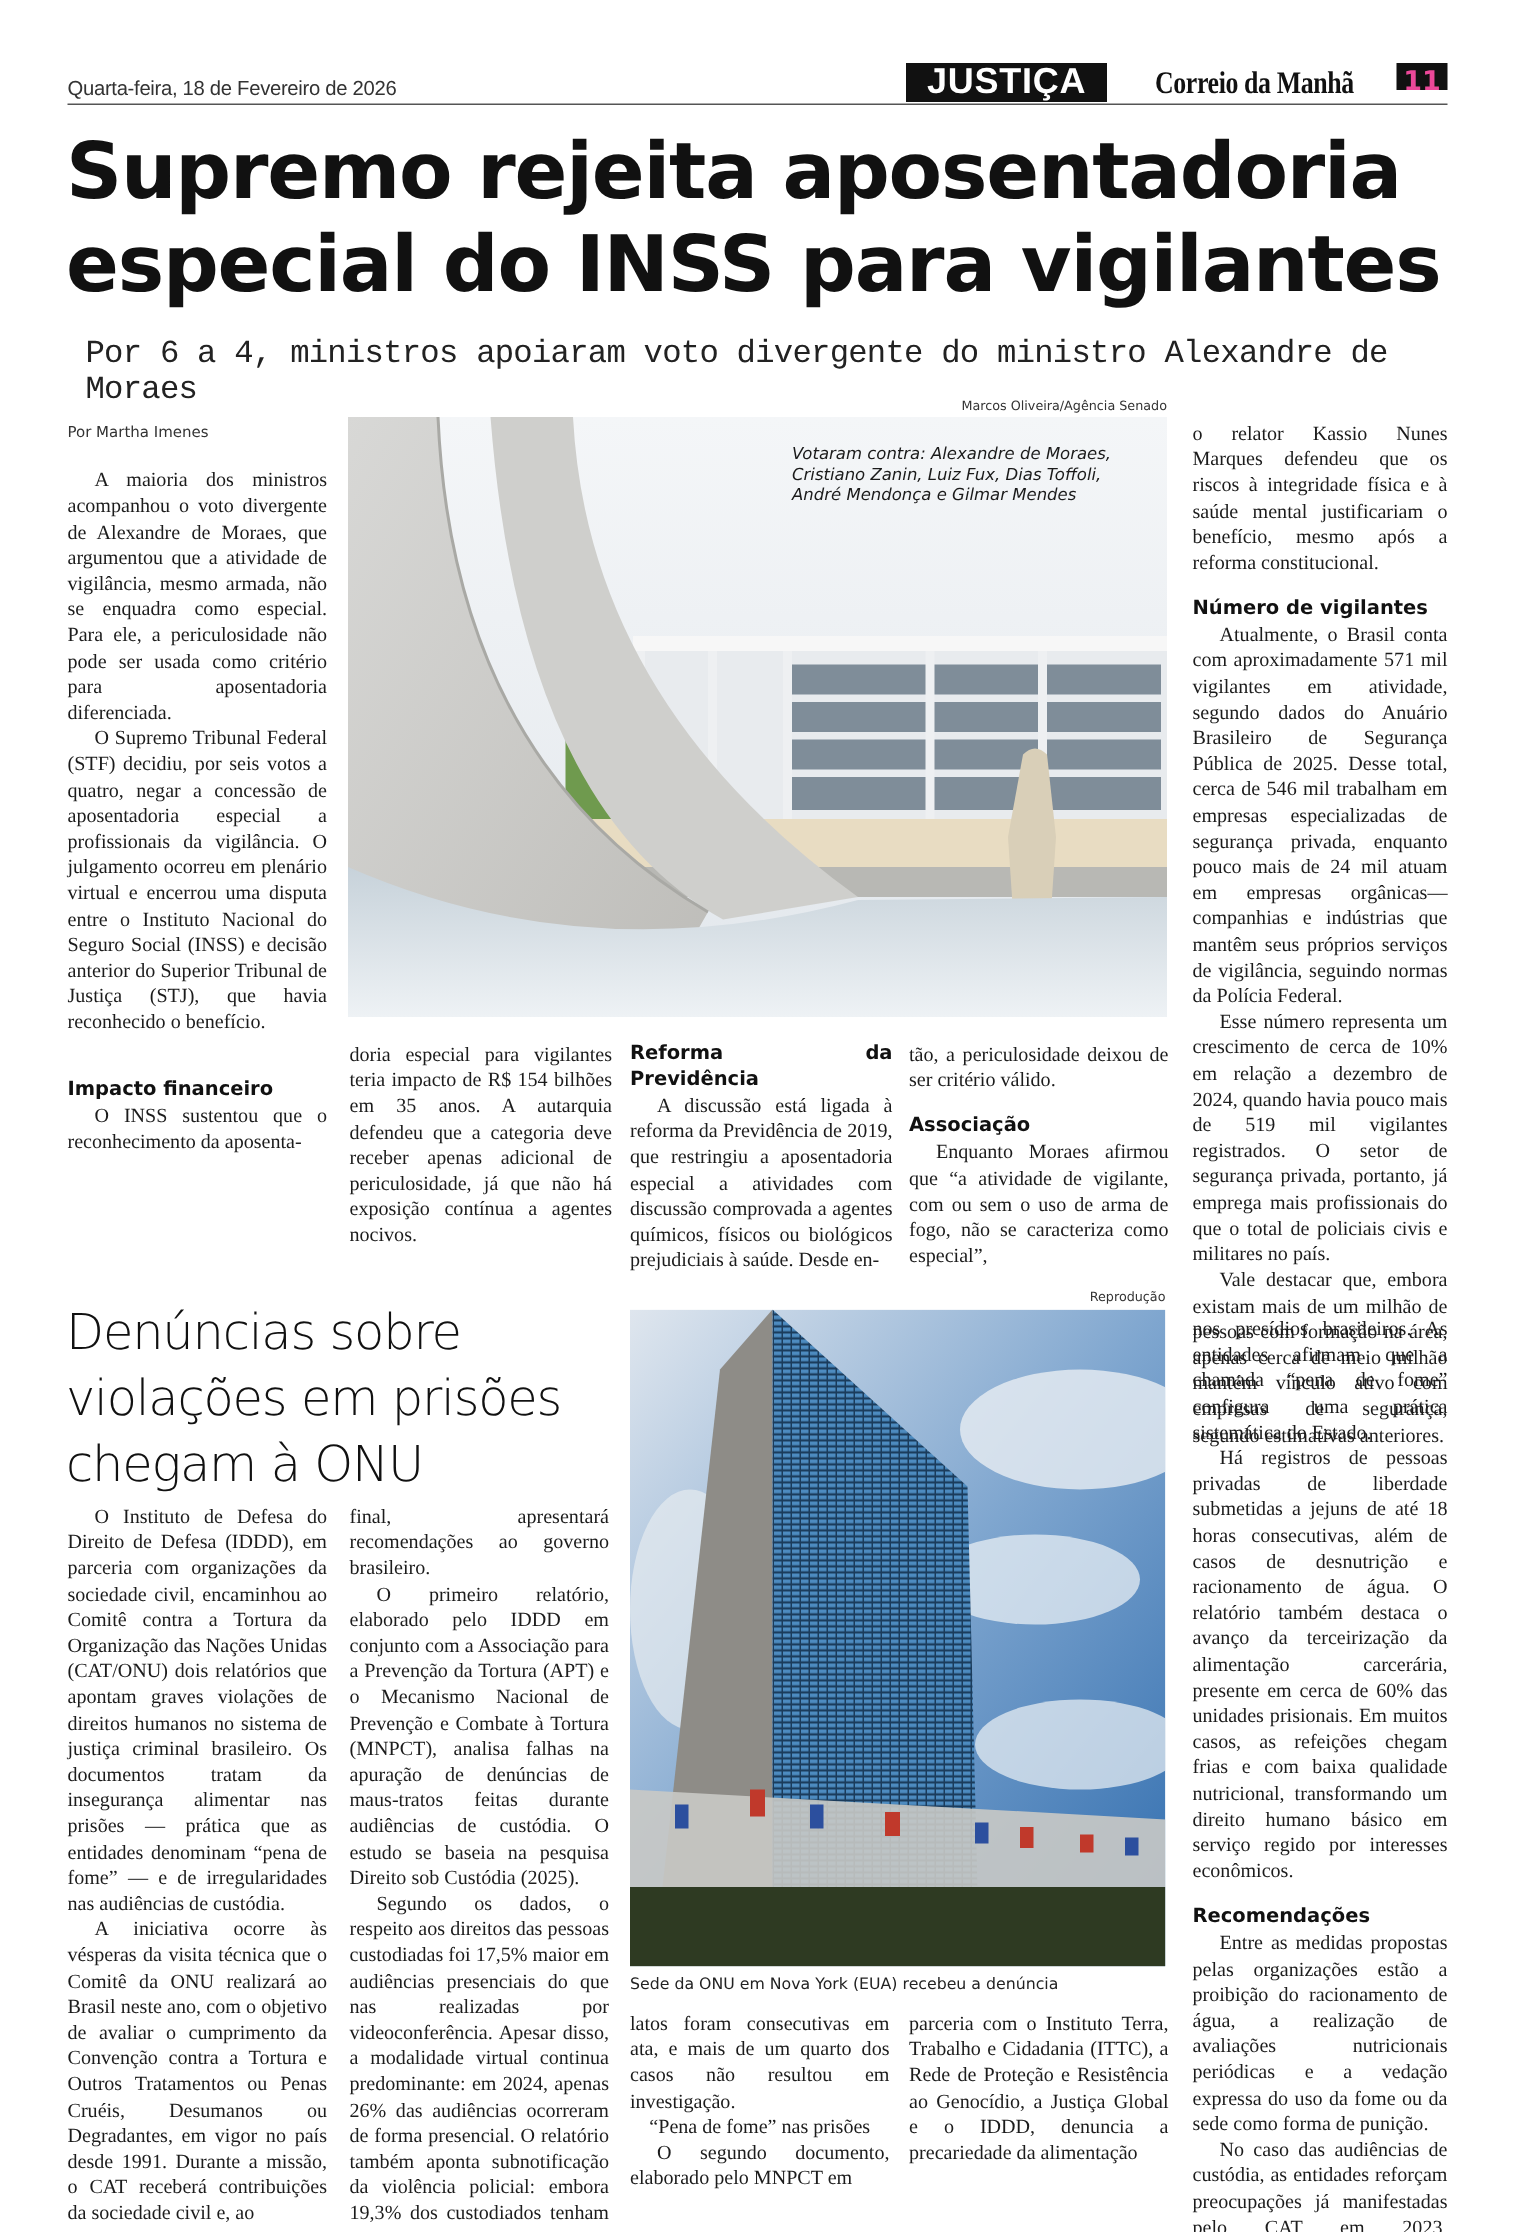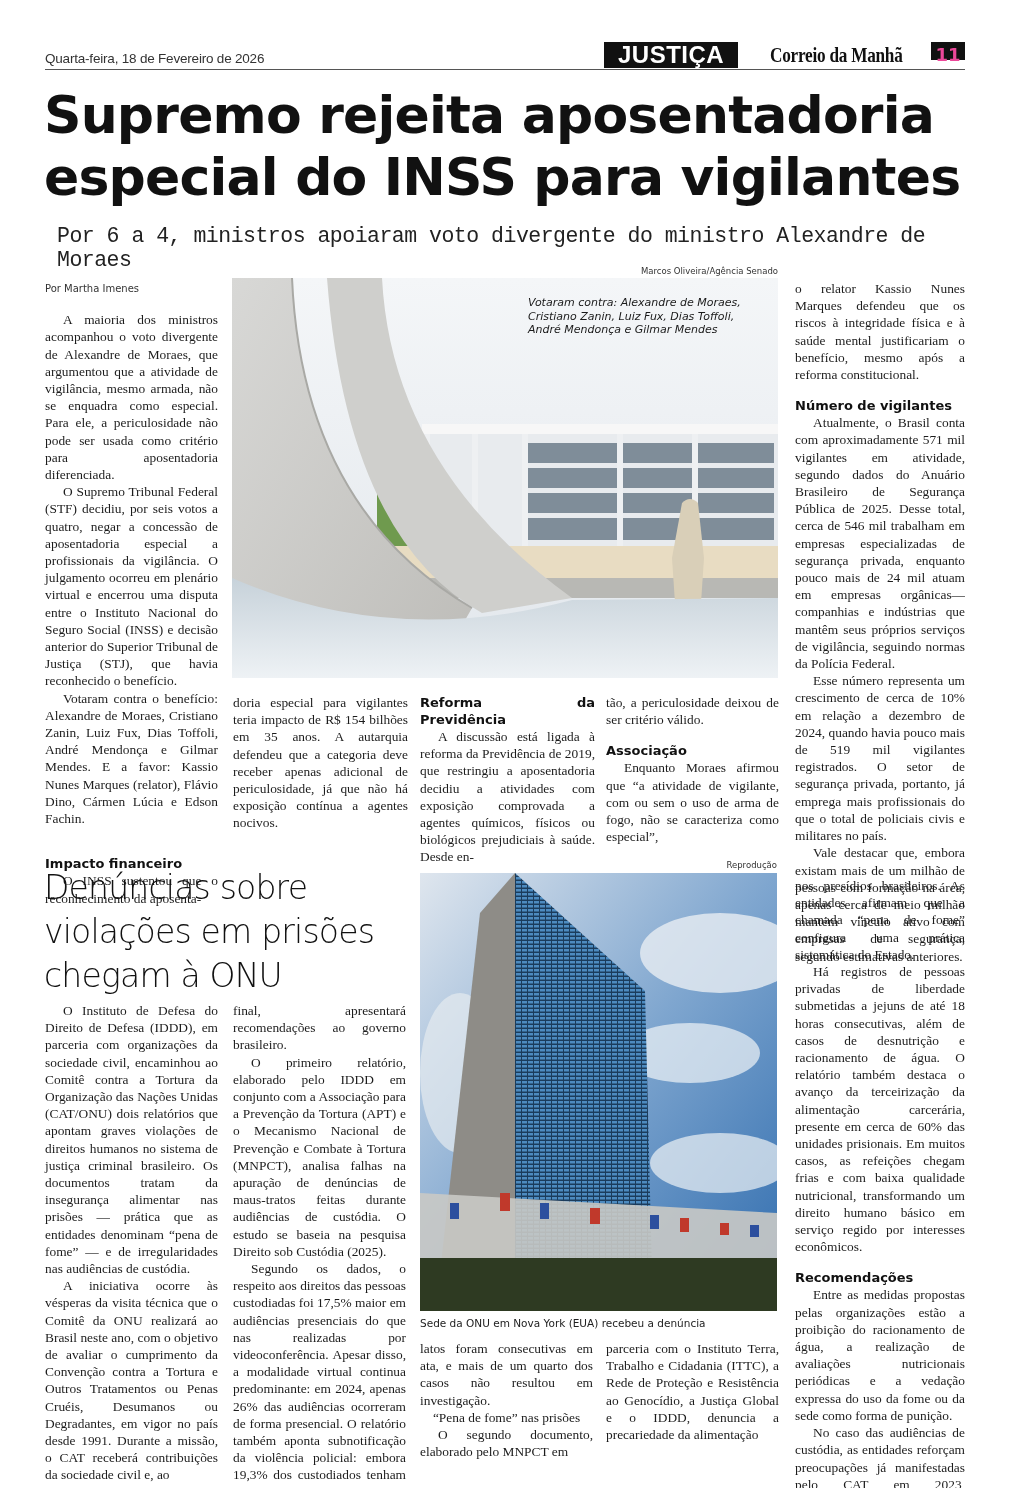--- a/index.html
+++ b/index.html
@@ -39,21 +39,20 @@
   <span class="page-num">11</span>
 </div>
 
 <h1 class="headline">Supremo rejeita aposentadoria especial do INSS para vigilantes</h1>
 <div class="deck">Por 6 a 4, ministros apoiaram voto divergente do ministro Alexandre de Moraes</div>
 
 <div class="col" style="left:45px; top:280px; width:173px;">
   <p class="byline">Por Martha Imenes</p>
   <p>A maioria dos ministros acompanhou o voto divergente de Alexandre de Moraes, que argumentou que a atividade de vigilância, mesmo armada, não se enquadra como especial. Para ele, a periculosidade não pode ser usada como critério para aposentadoria diferenciada.</p>
   <p>O Supremo Tribunal Federal (STF) decidiu, por seis votos a quatro, negar a concessão de aposentadoria especial a profissionais da vigilância. O julgamento ocorreu em plenário virtual e encerrou uma disputa entre o Instituto Nacional do Seguro Social (INSS) e decisão anterior do Superior Tribunal de Justiça (STJ), que havia reconhecido o benefício.</p>
-  <p>Votaram contra o benefício: Alexandre de Moraes, Cristiano Zanin, Luiz Fux, Dias Toffoli, André Mendonça e Gilmar Mendes. E a favor: Kassio Nunes Marques (relator), Flávio Dino, Cármen Lúcia e Edson Fachin.</p>
   <p class="subhead">Impacto financeiro</p>
   <p>O INSS sustentou que o reconhecimento da aposenta-</p>
 </div>
 
 <div class="photo-credit" style="left:232px; top:266px; width:546px;">Marcos Oliveira/Agência Senado</div>
 <div class="photo" style="left:232px; top:278px; width:546px; height:400px;">
   <svg width="546" height="400" viewBox="0 0 546 400">
     <defs>
       <linearGradient id="sky1" x1="0" y1="0" x2="0" y2="1">
         <stop offset="0" stop-color="#f4f6f8"></stop>
@@ -96,21 +95,21 @@
   </svg>
   <div class="photo-caption-overlay">Votaram contra: Alexandre de Moraes, Cristiano Zanin, Luiz Fux, Dias Toffoli, André Mendonça e Gilmar Mendes</div>
 </div>
 
 <div class="col" style="left:233px; top:694px; width:175px;">
   <p style="text-indent:0">doria especial para vigilantes teria impacto de R$ 154 bilhões em 35 anos. A autarquia defendeu que a categoria deve receber apenas adicional de periculosidade, já que não há exposição contínua a agentes nocivos.</p>
 </div>
 
 <div class="col" style="left:420px; top:694px; width:175px;">
   <p class="subhead" style="margin-top:0">Reforma da Previdência</p>
-  <p>A discussão está ligada à reforma da Previdência de 2019, que restringiu a aposentadoria decidiu a atividades com exposição comprovada a agentes químicos, físicos ou biológicos prejudiciais à saúde. Desde en-</p>
+  <p>A discussão está ligada à reforma da Previdência de 2019, que restringiu a aposentadoria especial a atividades com discussão comprovada a agentes químicos, físicos ou biológicos prejudiciais à saúde. Desde en-</p>
 </div>
 
 <div class="col" style="left:606px; top:694px; width:173px;">
   <p style="text-indent:0">tão, a periculosidade deixou de ser critério válido.</p>
   <p class="subhead gap">Associação</p>
   <p>Enquanto Moraes afirmou que “a atividade de vigilante, com ou sem o uso de arma de fogo, não se caracteriza como especial”,</p>
 </div>
 
 <div class="col" style="left:795px; top:280px; width:170px;">
   <p style="text-indent:0">o relator Kassio Nunes Marques defendeu que os riscos à integridade física e à saúde mental justificariam o benefício, mesmo após a reforma constitucional.</p>

